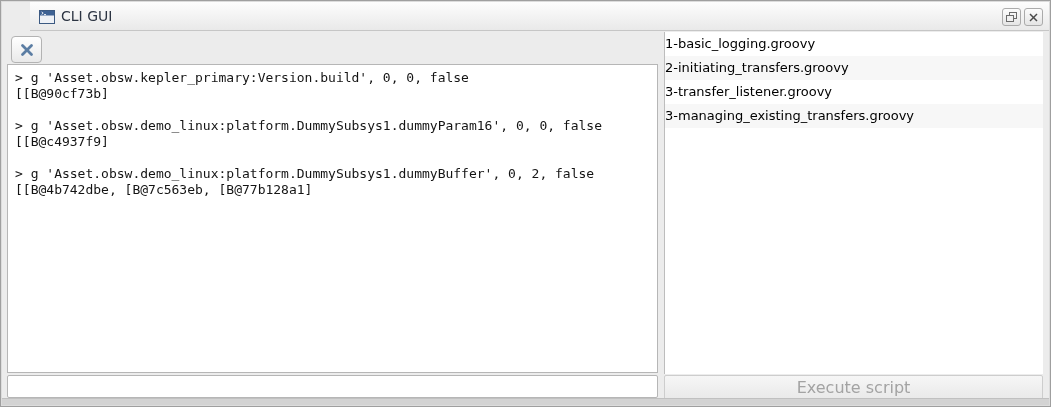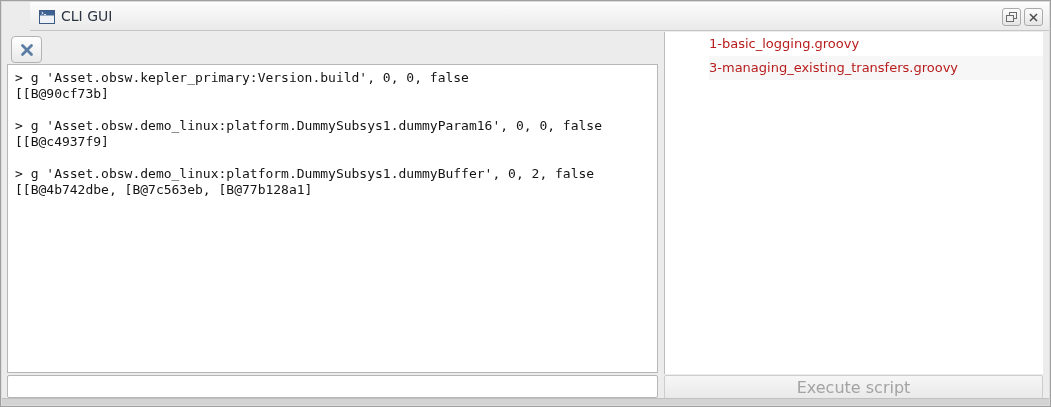--- a/index.html
+++ b/index.html
@@ -66,23 +66,22 @@
   
   .script-list {
     position: absolute; left: 663px; top: 31px; width: 379px; height: 342px;
     background: #ffffff;
     border-left: 1px solid #bdbdbd;
     overflow: hidden;
   }
   .script-row {
     height: 24px; line-height: 24px;
     padding-left: 0;
-    font-size: 13px; color: #b91c1c;
+    font-size: 13px; color: #000000;
     white-space: nowrap;
-    margin-left: 44px;
   }
   .script-row:nth-child(even) { background: #f7f7f7; }
   .execute-btn {
     position: absolute; left: 663px; top: 374px; width: 379px; height: 25px;
     background: linear-gradient(#f6f6f6, #e9e9e9);
     border: 1px solid #cdcdcd; border-radius: 2px;
     font-family: "DejaVu Sans", sans-serif;
     font-size: 16px; color: #a3a3a3;
     text-align: center;
   }
@@ -135,20 +134,22 @@
 [[B@c4937f9]
 
 &gt; g 'Asset.obsw.demo_linux:platform.DummySubsys1.dummyBuffer', 0, 2, false
 [[B@4b742dbe, [B@7c563eb, [B@77b128a1]</pre>
     </div>
 
     <input class="cmd-input" type="text" value="" style="">
 
     <div class="script-list">
       <div class="script-row">1-basic_logging.groovy</div>
+      <div class="script-row">2-initiating_transfers.groovy</div>
+      <div class="script-row">3-transfer_listener.groovy</div>
       <div class="script-row">3-managing_existing_transfers.groovy</div>
     </div>
 
     <button class="execute-btn" disabled="">Execute script</button>
 
     <div class="statusbar"></div>
 
   </div>
 </div>
 

